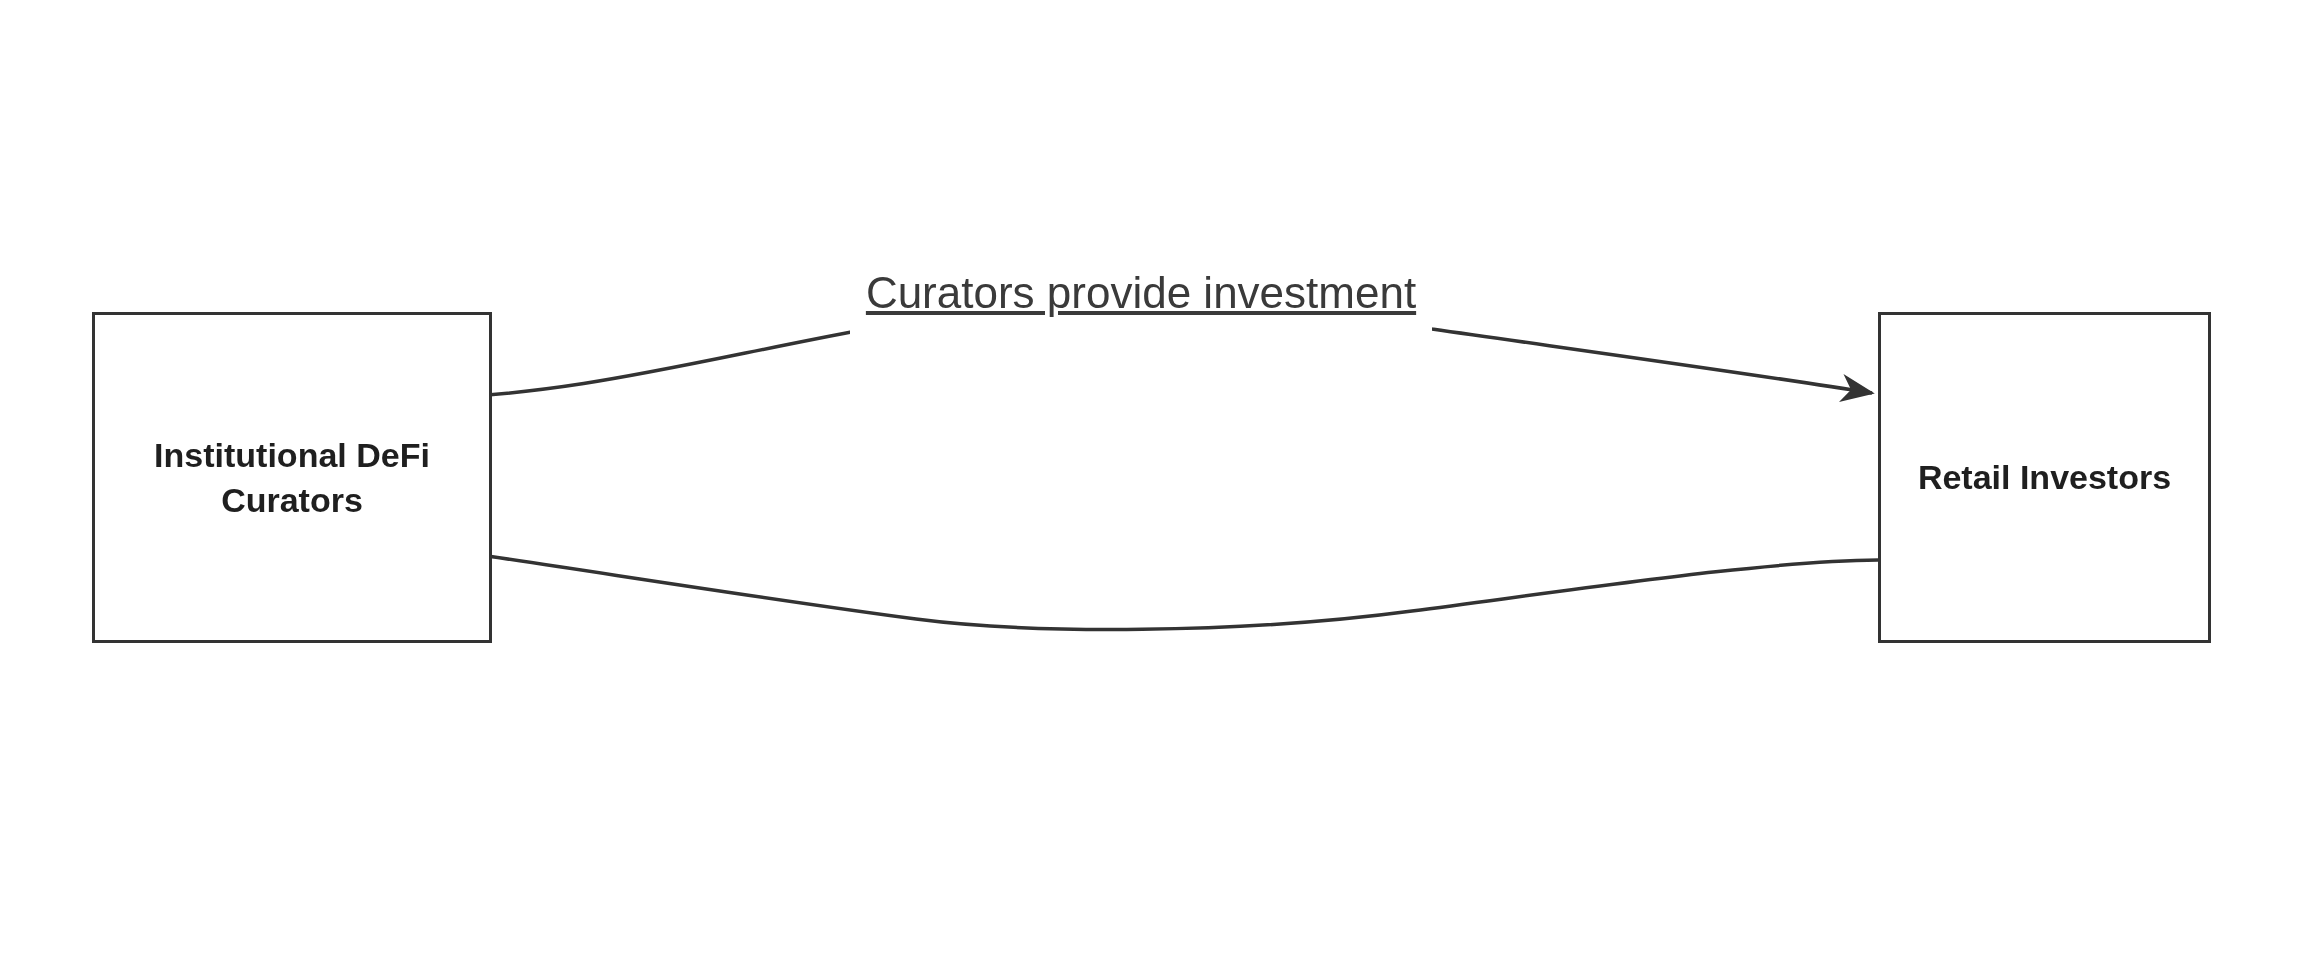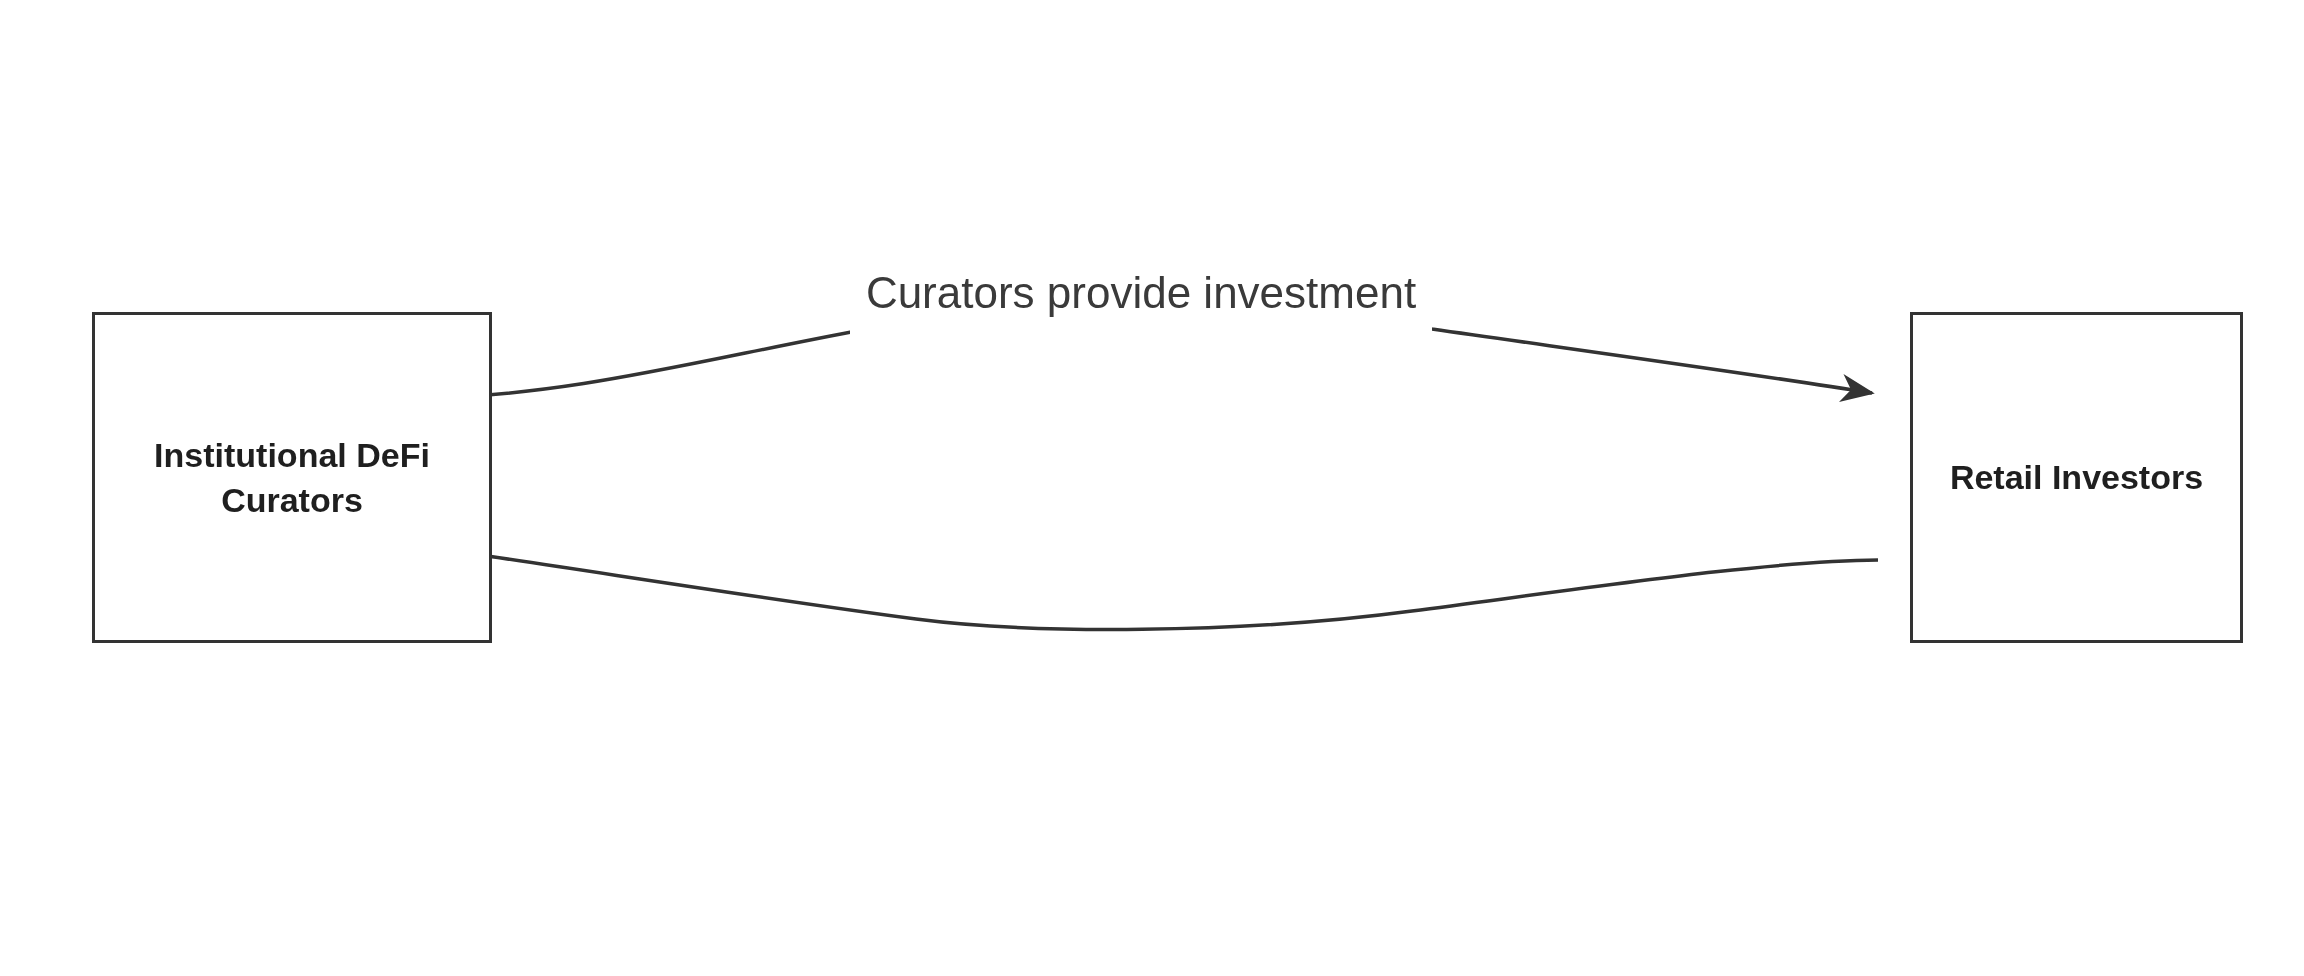--- a/index.html
+++ b/index.html
@@ -20,25 +20,25 @@
     position:absolute; box-sizing:border-box;
     background:var(--node-fill); border:3px solid var(--node-border);
     display:flex; flex-direction:column; align-items:center; justify-content:center;
     z-index:2; text-align:center;
   }
   .node-label{
     font-weight:bold; font-size:34px; line-height:45px; color:var(--node-text);
   }
   .node-label span{display:block;}
   .node-left{left:92px; top:312px; width:400px; height:331px;}
-  .node-right{left:1878px; top:312px; width:333px; height:331px;margin-left:32px;}
+  .node-right{left:1878px; top:312px; width:333px; height:331px;}
   .edge-label{
     position:absolute; z-index:2; background:var(--edge-label-background);
     text-align:center; font-size:44px; line-height:59px; color:var(--edge-label-text);
-    display:flex; flex-direction:column; align-items:center; justify-content:center;
+    display:flex; flex-direction:column; align-items:center; justify-content:center;text-decoration:underline;
   }
   .edge-label span{display:block; white-space:nowrap;}
   .edge-label-top{left:850px; top:233px; width:582px; height:118px;}
   .edge-label-bottom{left:918px; top:587px; width:492px; height:118px;}
 </style>
 </head>
 <body>
 
 <div class="stage">
 

